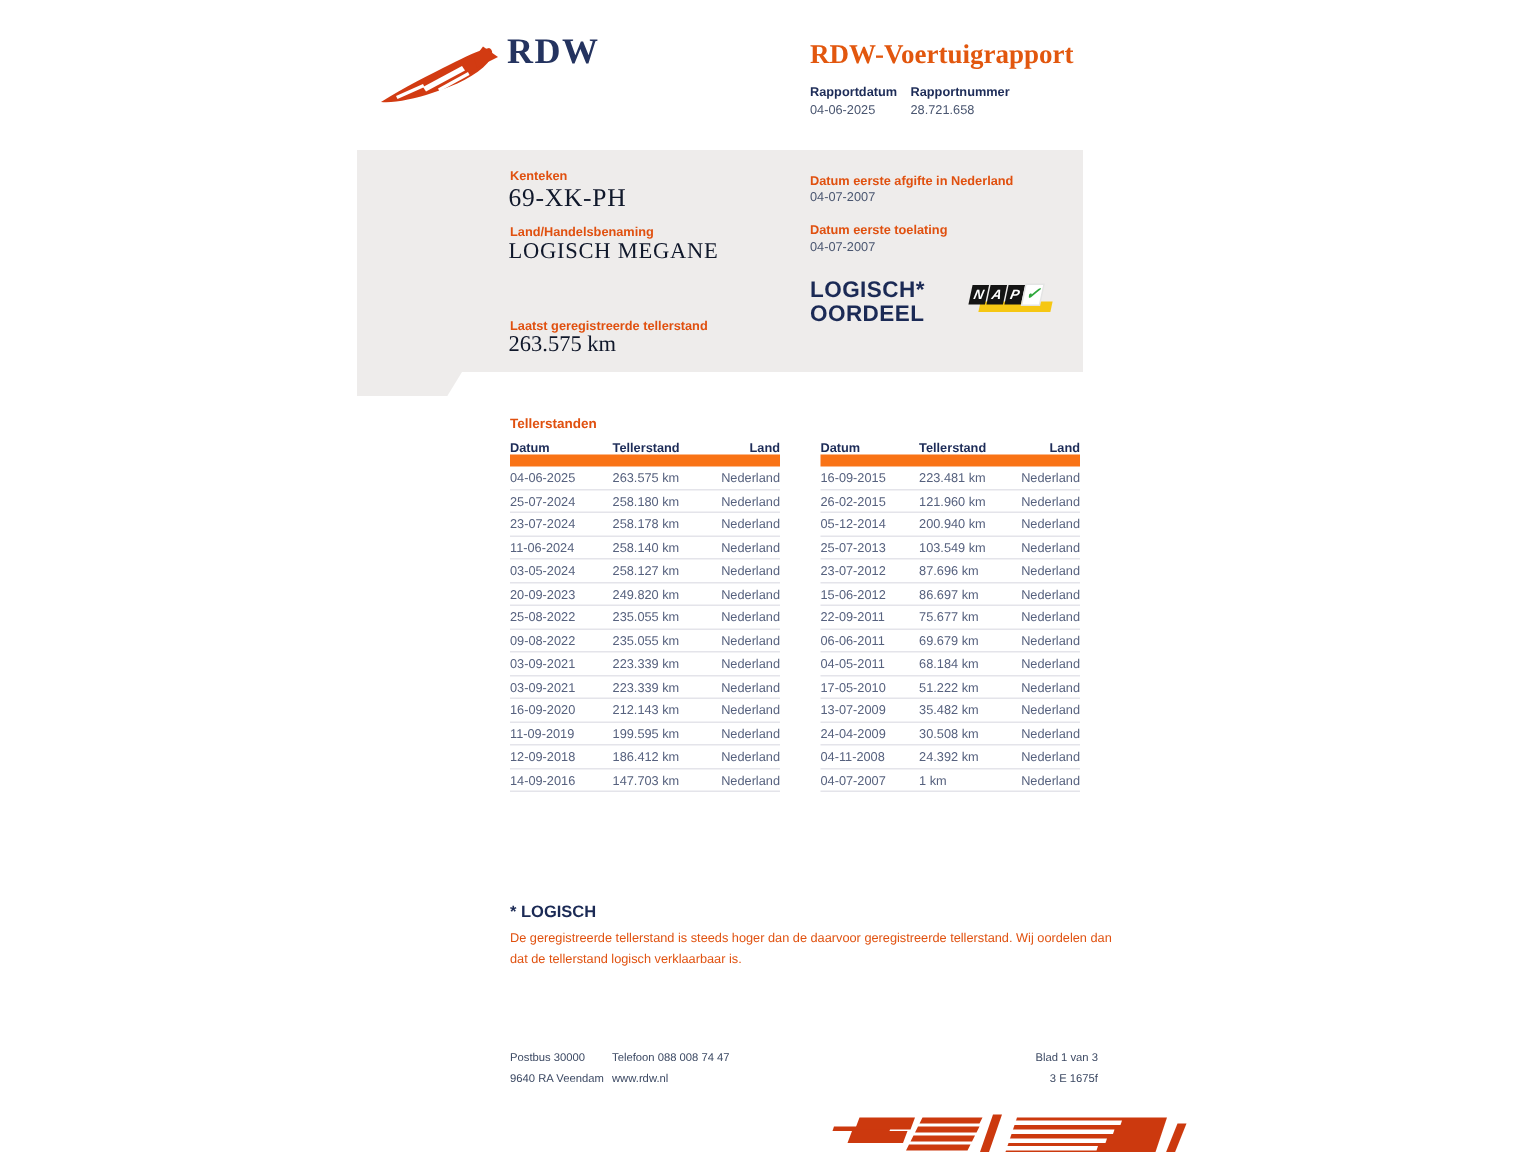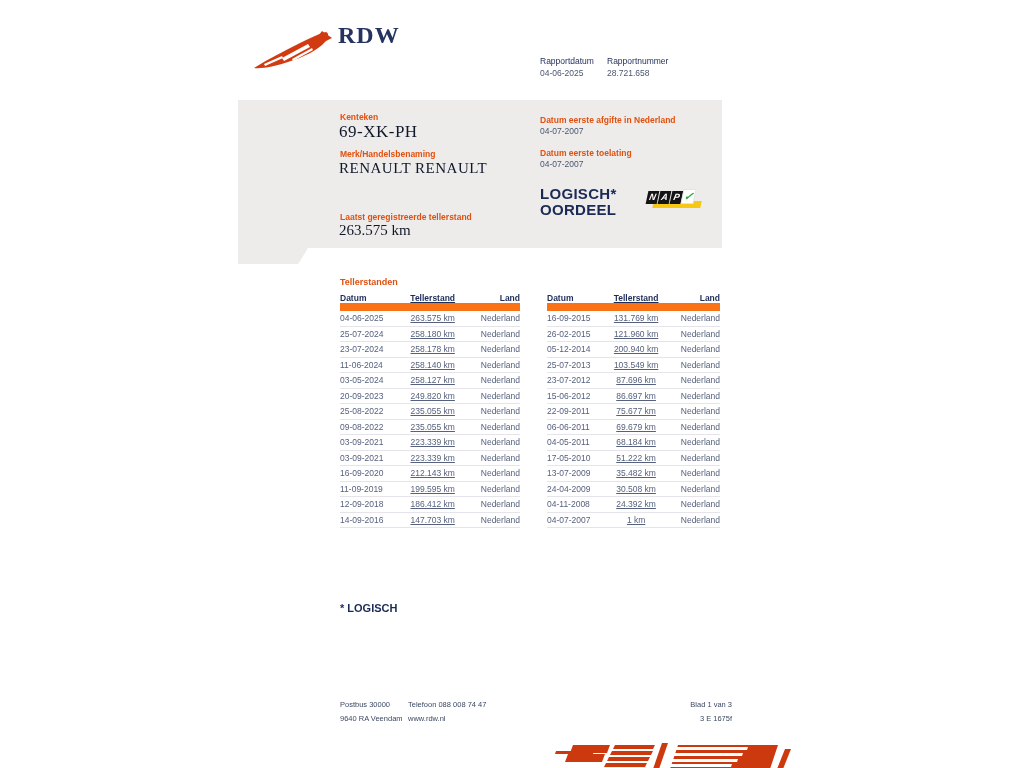--- a/index.html
+++ b/index.html
@@ -7,21 +7,21 @@
     position:relative;width:1024px;height:768px;background:#ffffff;
     overflow:hidden;font-family:"Liberation Sans",sans-serif;color:#1d2c58;padding-left:20px;
   }
   .abs{position:absolute;}
 
   
   .wordmark{left:338px;top:22px;font-family:"Liberation Serif",serif;font-weight:bold;
     font-size:24px;letter-spacing:1px;color:#24335f;}
   .doc-title{left:540px;top:26px;font-family:"Liberation Serif",serif;font-weight:bold;
     font-size:18px;color:#e2570e;}
-  .meta-label{font-size:8.5px;font-weight:normal;color:#1d2c58;}
+  .meta-label{font-size:8.5px;font-weight:bold;color:#1d2c58;}
   .meta-value{font-size:8.5px;color:#4a5670;}
 
   
   .panel{left:238px;top:100px;width:484px;height:148px;background:#eeeceb;}
   .panel-tab{left:238px;top:248px;width:70px;height:16px;background:#eeeceb;
     clip-path:polygon(0 0,100% 0,86% 100%,0 100%);}
   .lbl-orange{font-size:8.5px;font-weight:bold;color:#e0500f;}
   .serif-val{font-family:"Liberation Serif",serif;color:#0f172a;}
   .kenteken{font-size:17px;letter-spacing:0.5px;}
   .merk{font-size:15px;letter-spacing:0.5px;}
@@ -40,21 +40,21 @@
   
   .tbl-title{left:340px;top:277px;font-size:9px;font-weight:bold;color:#e0500f;}
   .tbl{position:absolute;top:291px;}
   .tbl.left{left:340px;width:180px;}
   .tbl.right{left:547px;width:173px;}
   .thead{display:flex;height:12px;font-size:8.5px;font-weight:bold;color:#1d2c58;
     border-bottom:8px solid #f97316;align-items:flex-end;}
   .trow{display:flex;height:14.5px;line-height:14.5px;font-size:8.5px;color:#56617e;
     border-bottom:1px solid #e4e4ea;}
   .c0{flex:0 0 38%;text-align:left;}
-  .c1{flex:0 0 27%;text-align:center;text-decoration:underline;}
+  .c1{flex:0 0 27%;text-align:left;}
   .c2{flex:1;text-align:right;}
 
   
   .footnote-h{left:340px;top:602px;font-size:11px;font-weight:bold;color:#1b2a55;}
   .footnote-t{font-size:8.5px;color:#e0510f;line-height:14px;}
 
   
   .foot{font-size:7.5px;color:#3c4963;}
 
   svg{display:block;}
@@ -67,34 +67,35 @@
   <div class="abs" style="left:252px;top:26px;width:82px;height:44px;">
     <svg width="82" height="44" viewBox="0 0 82 44">
       <path d="M2 42 C 18 32, 34 24, 48 17 C 58 12, 66 8, 74 6 C 77 7, 77 11, 73 16 C 66 24, 52 31, 36 36 C 24 40, 10 43, 2 42 Z" fill="#d23b12"></path>
       <path d="M70 5 L80 12 L66 19 L64 13 Z" fill="#d23b12"></path>
       <path d="M30 32 L56 18 L58 21 L32 35 Z" fill="#ffffff"></path>
       <path d="M40 33 L60 22 L61 24 L41 35 Z" fill="#ffffff"></path>
       <path d="M12 38 L30 30 L31 32 L13 40 Z" fill="#ffffff"></path>
     </svg>
   </div>
   <div class="abs wordmark">RDW</div>
+  <div class="abs doc-title">RDW-Voertuigrapport</div>
 
   <div class="abs meta-label" style="left:540px;top:56px;">Rapportdatum</div>
   <div class="abs meta-value" style="left:540px;top:68px;">04-06-2025</div>
   <div class="abs meta-label" style="left:607px;top:56px;">Rapportnummer</div>
   <div class="abs meta-value" style="left:607px;top:68px;">28.721.658</div>
 
   <div class="abs panel"></div>
   <div class="abs panel-tab"></div>
 
   <div class="abs lbl-orange" style="left:340px;top:112px;">Kenteken</div>
   <div class="abs serif-val kenteken" style="left:339px;top:122px;">69-XK-PH</div>
 
-  <div class="abs lbl-orange" style="left:340px;top:149px;">Merk/Handelsbenaming</div>
-  <div class="abs serif-val merk" style="left:339px;top:160px;">RENAULT RENAULT</div>
+  <div class="abs lbl-orange" style="left:340px;top:149px;">Land/Handelsbenaming</div>
+  <div class="abs serif-val merk" style="left:339px;top:160px;">LOGISCH MEGANE</div>
 
   <div class="abs lbl-orange" style="left:340px;top:212px;">Laatst geregistreerde tellerstand</div>
   <div class="abs serif-val teller" style="left:339px;top:222px;">263.575 km</div>
 
   <div class="abs lbl-orange" style="left:540px;top:115px;">Datum eerste afgifte in Nederland</div>
   <div class="abs meta-value" style="left:540px;top:126px;">04-07-2007</div>
 
   <div class="abs lbl-orange" style="left:540px;top:148px;">Datum eerste toelating</div>
   <div class="abs meta-value" style="left:540px;top:159px;">04-07-2007</div>
 
@@ -192,21 +193,21 @@
 
   <div class="tbl right">
     <div class="thead">
       <span class="c0">Datum</span>
       <span class="c1">Tellerstand</span>
       <span class="c2">Land</span>
     </div>
     <div>
         <div class="trow">
           <span class="c0">16-09-2015</span>
-          <span class="c1">131.769 km</span>
+          <span class="c1">223.481 km</span>
           <span class="c2">Nederland</span>
         </div>
         <div class="trow">
           <span class="c0">26-02-2015</span>
           <span class="c1">121.960 km</span>
           <span class="c2">Nederland</span>
         </div>
         <div class="trow">
           <span class="c0">05-12-2014</span>
           <span class="c1">200.940 km</span>
@@ -264,20 +265,24 @@
         </div>
         <div class="trow">
           <span class="c0">04-07-2007</span>
           <span class="c1">1 km</span>
           <span class="c2">Nederland</span>
         </div>
       </div>
   </div>
 
   <div class="abs footnote-h">* LOGISCH</div>
+  <div class="abs footnote-t" style="left:340px;top:618px;width:410px;">
+    <div>De geregistreerde tellerstand is steeds hoger dan de daarvoor geregistreerde tellerstand. Wij oordelen dan</div>
+    <div>dat de tellerstand logisch verklaarbaar is.</div>
+  </div>
 
   <div class="abs foot" style="left:340px;top:700px;">Postbus 30000</div>
   <div class="abs foot" style="left:340px;top:714px;">9640 RA Veendam</div>
   <div class="abs foot" style="left:408px;top:700px;">Telefoon 088 008 74 47</div>
   <div class="abs foot" style="left:408px;top:714px;">www.rdw.nl</div>
   <div class="abs foot" style="left:632px;top:700px;width:100px;text-align:right;">Blad 1 van 3</div>
   <div class="abs foot" style="left:632px;top:714px;width:100px;text-align:right;">3 E 1675f</div>
 
   <div class="abs" style="left:545px;top:741px;width:250px;height:30px;">
     <svg width="250" height="30" viewBox="0 0 250 30">

